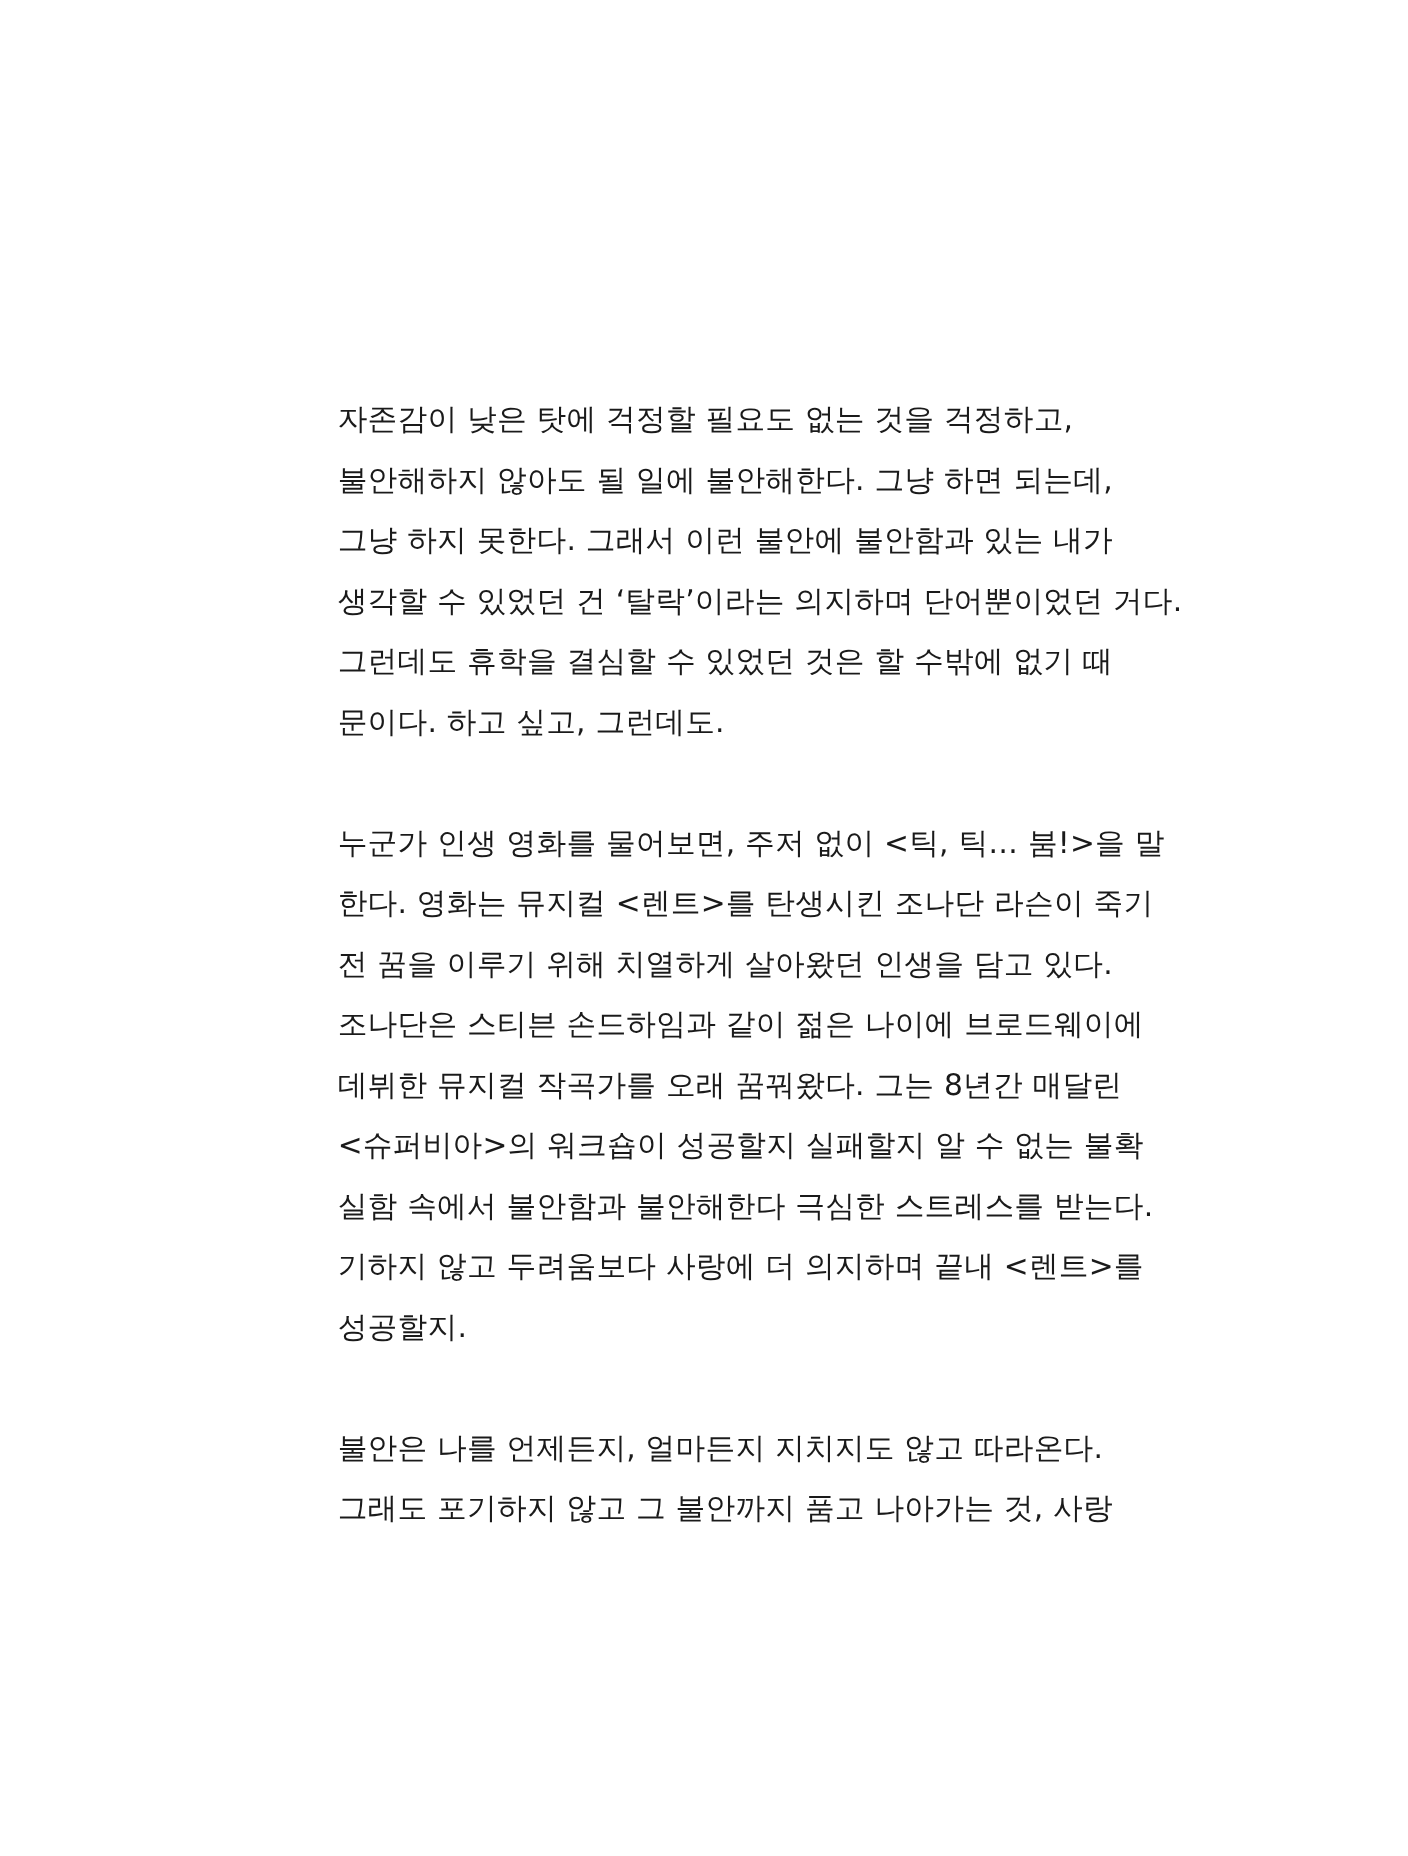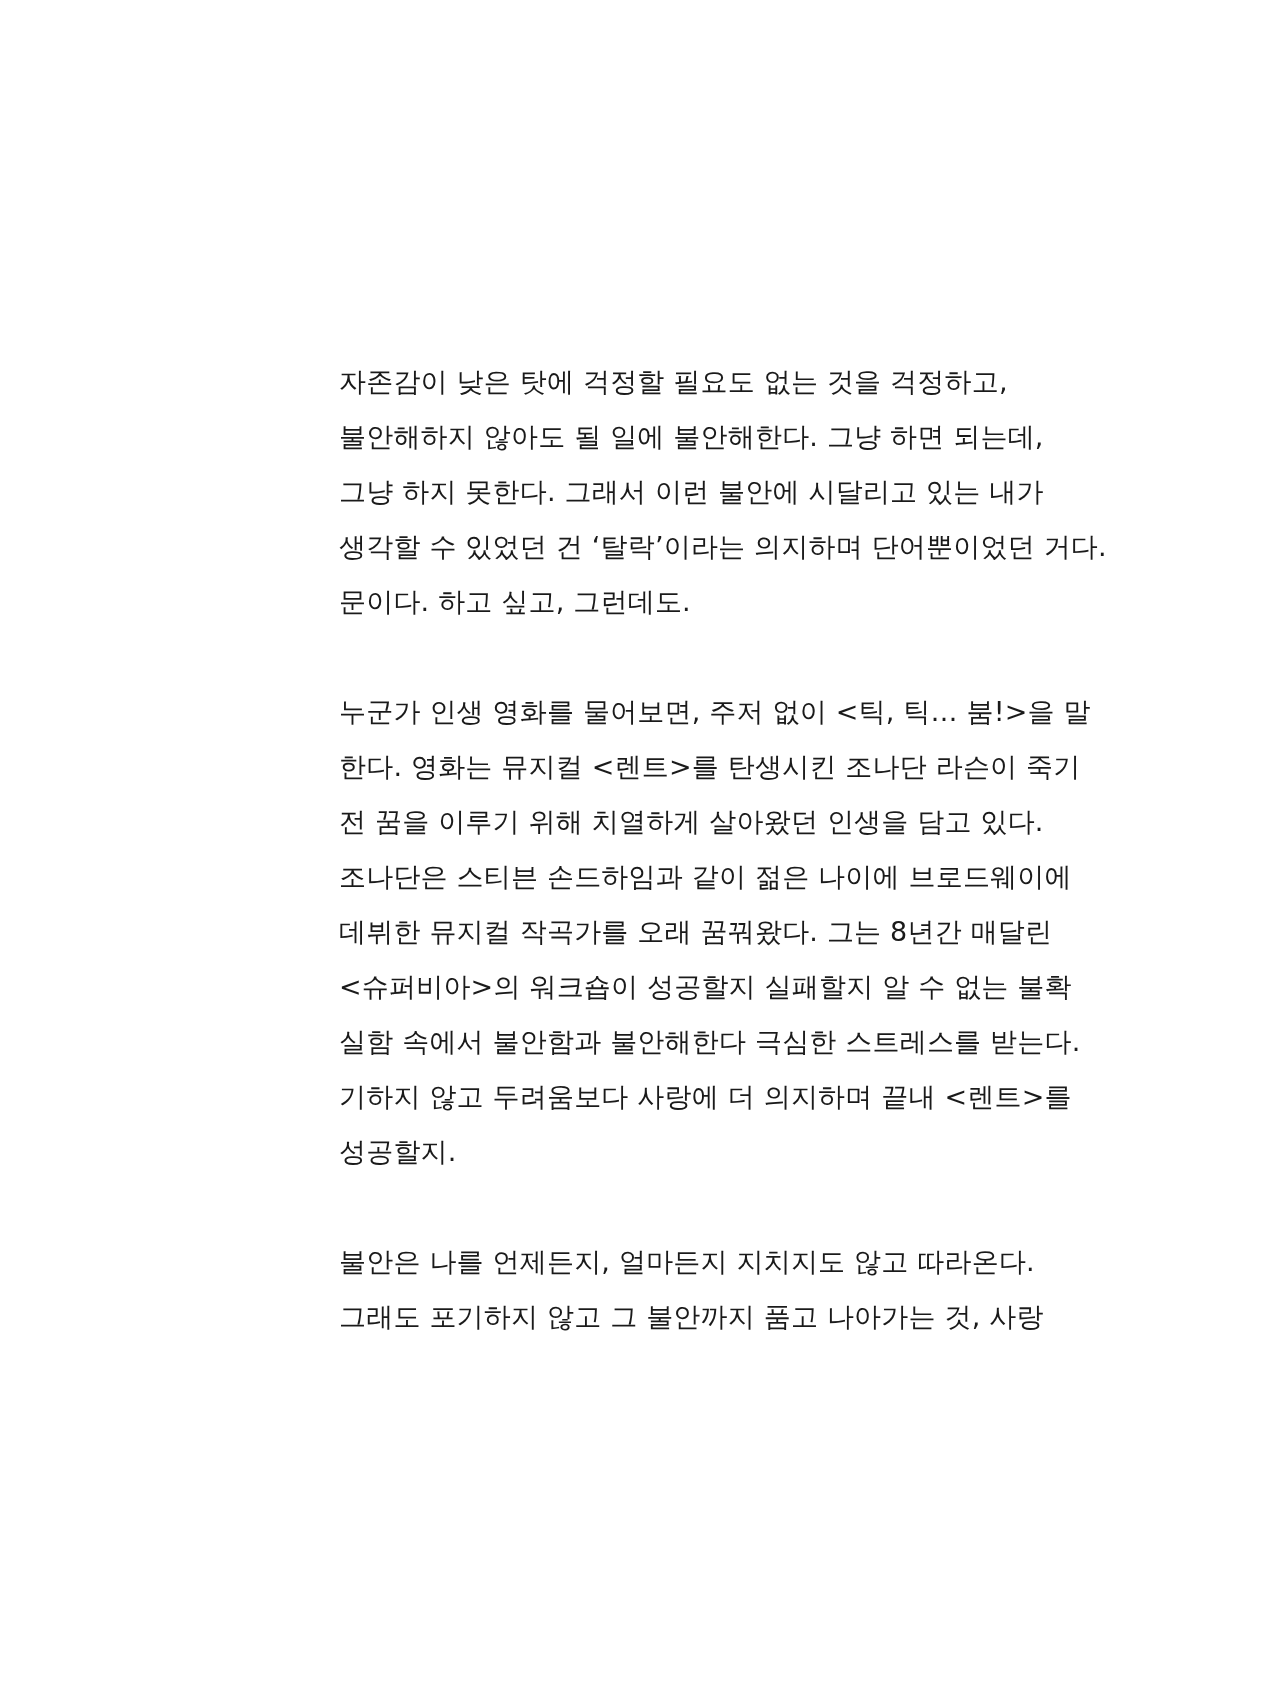--- a/index.html
+++ b/index.html
@@ -26,36 +26,36 @@
     }
     .line {
       display: block;
       height: 55px;
       line-height: 36px;
       font-size: 27px;
       text-align: justify;
       text-align-last: justify;
       white-space: nowrap;
       letter-spacing: 0.2px;
-      margin-left: 32px;
     }
     .line.last {
       text-align-last: left;
     }
   </style>
 </head>
 <body>
 
 <div class="page">
 
   <p class="paragraph">
     <span class="line">자존감이 낮은 탓에 걱정할 필요도 없는 것을 걱정하고,</span>
     <span class="line">불안해하지 않아도 될 일에 불안해한다. 그냥 하면 되는데,</span>
-    <span class="line">그냥 하지 못한다. 그래서 이런 불안에 시달리고 있는 내가</span>
+    <span class="line">그냥 하지 못한다. 그래서 이런 불안에 불안함과 있는 내가</span>
     <span class="line">생각할 수 있었던 건 ‘탈락’이라는 의지하며 단어뿐이었던 거다.</span>
+    <span class="line">그런데도 휴학을 결심할 수 있었던 것은 할 수밖에 없기 때</span>
     <span class="line last">문이다. 하고 싶고, 그런데도.</span>
   </p>
 
   <p class="paragraph">
     <span class="line">누군가 인생 영화를 물어보면, 주저 없이 &lt;틱, 틱… 붐!&gt;을 말</span>
     <span class="line">한다. 영화는 뮤지컬 &lt;렌트&gt;를 탄생시킨 조나단 라슨이 죽기</span>
     <span class="line">전 꿈을 이루기 위해 치열하게 살아왔던 인생을 담고 있다.</span>
     <span class="line">조나단은 스티븐 손드하임과 같이 젊은 나이에 브로드웨이에</span>
     <span class="line">데뷔한 뮤지컬 작곡가를 오래 꿈꿔왔다. 그는 8년간 매달린</span>
     <span class="line">&lt;슈퍼비아&gt;의 워크숍이 성공할지 실패할지 알 수 없는 불확</span>

